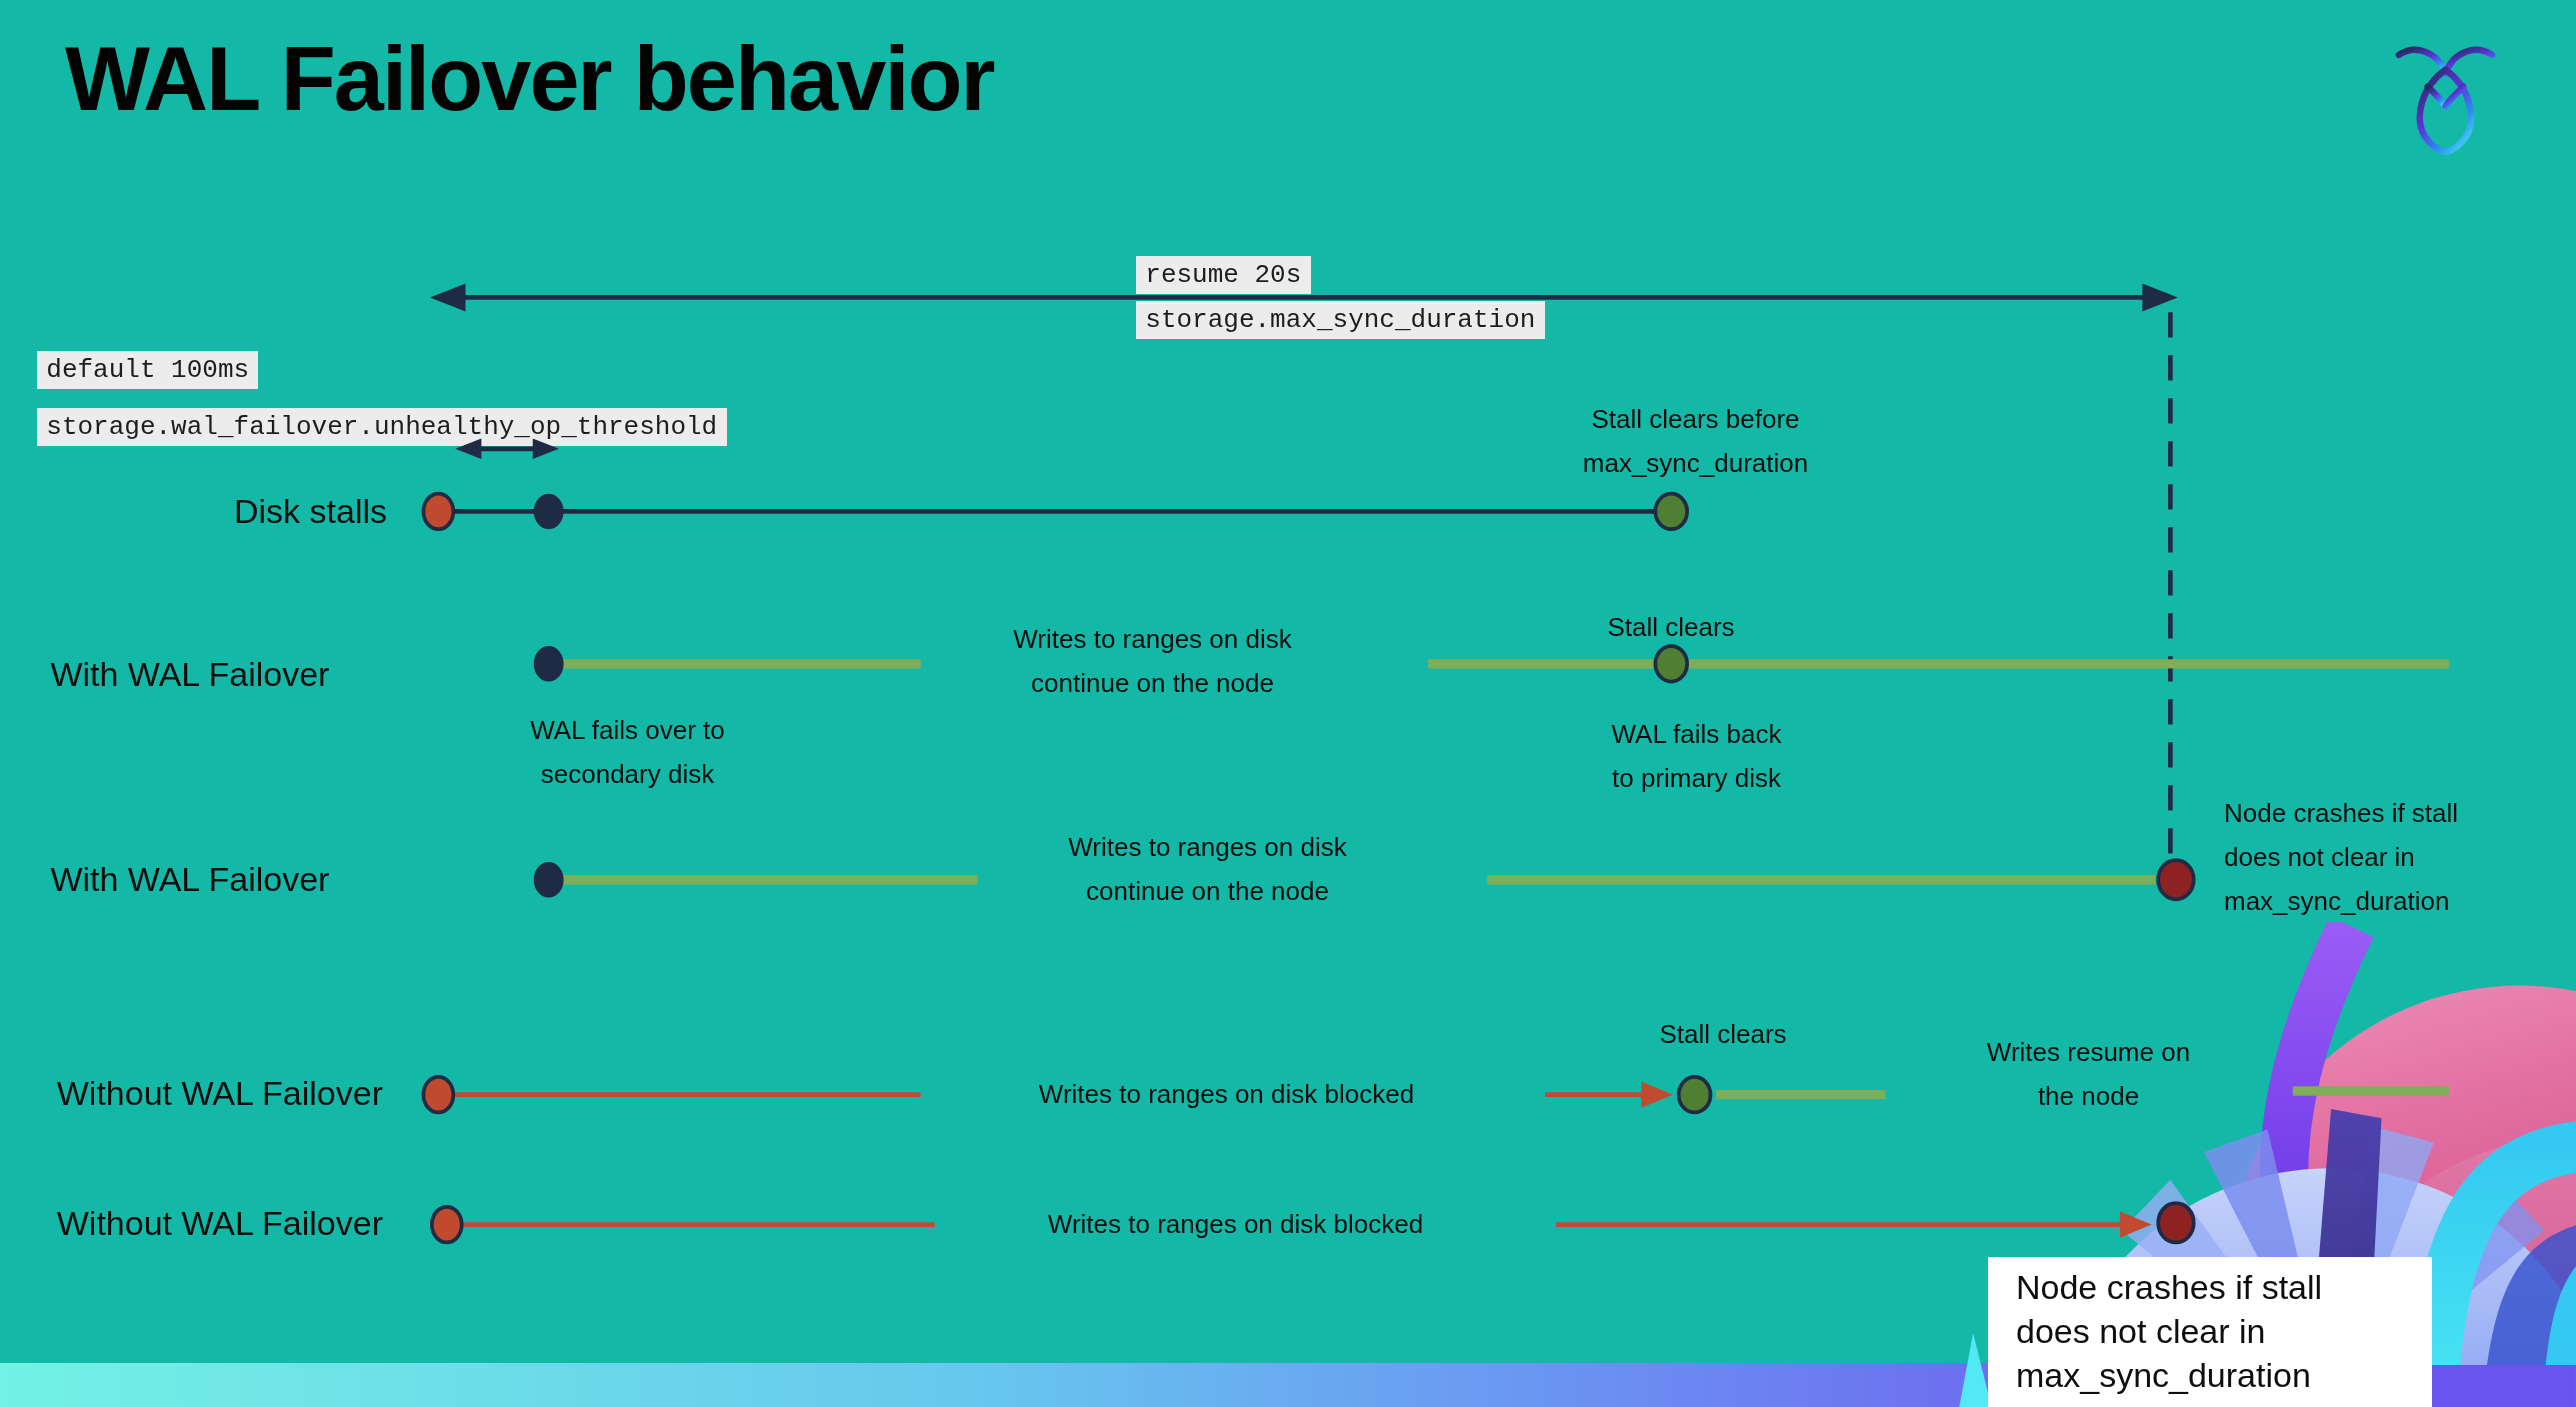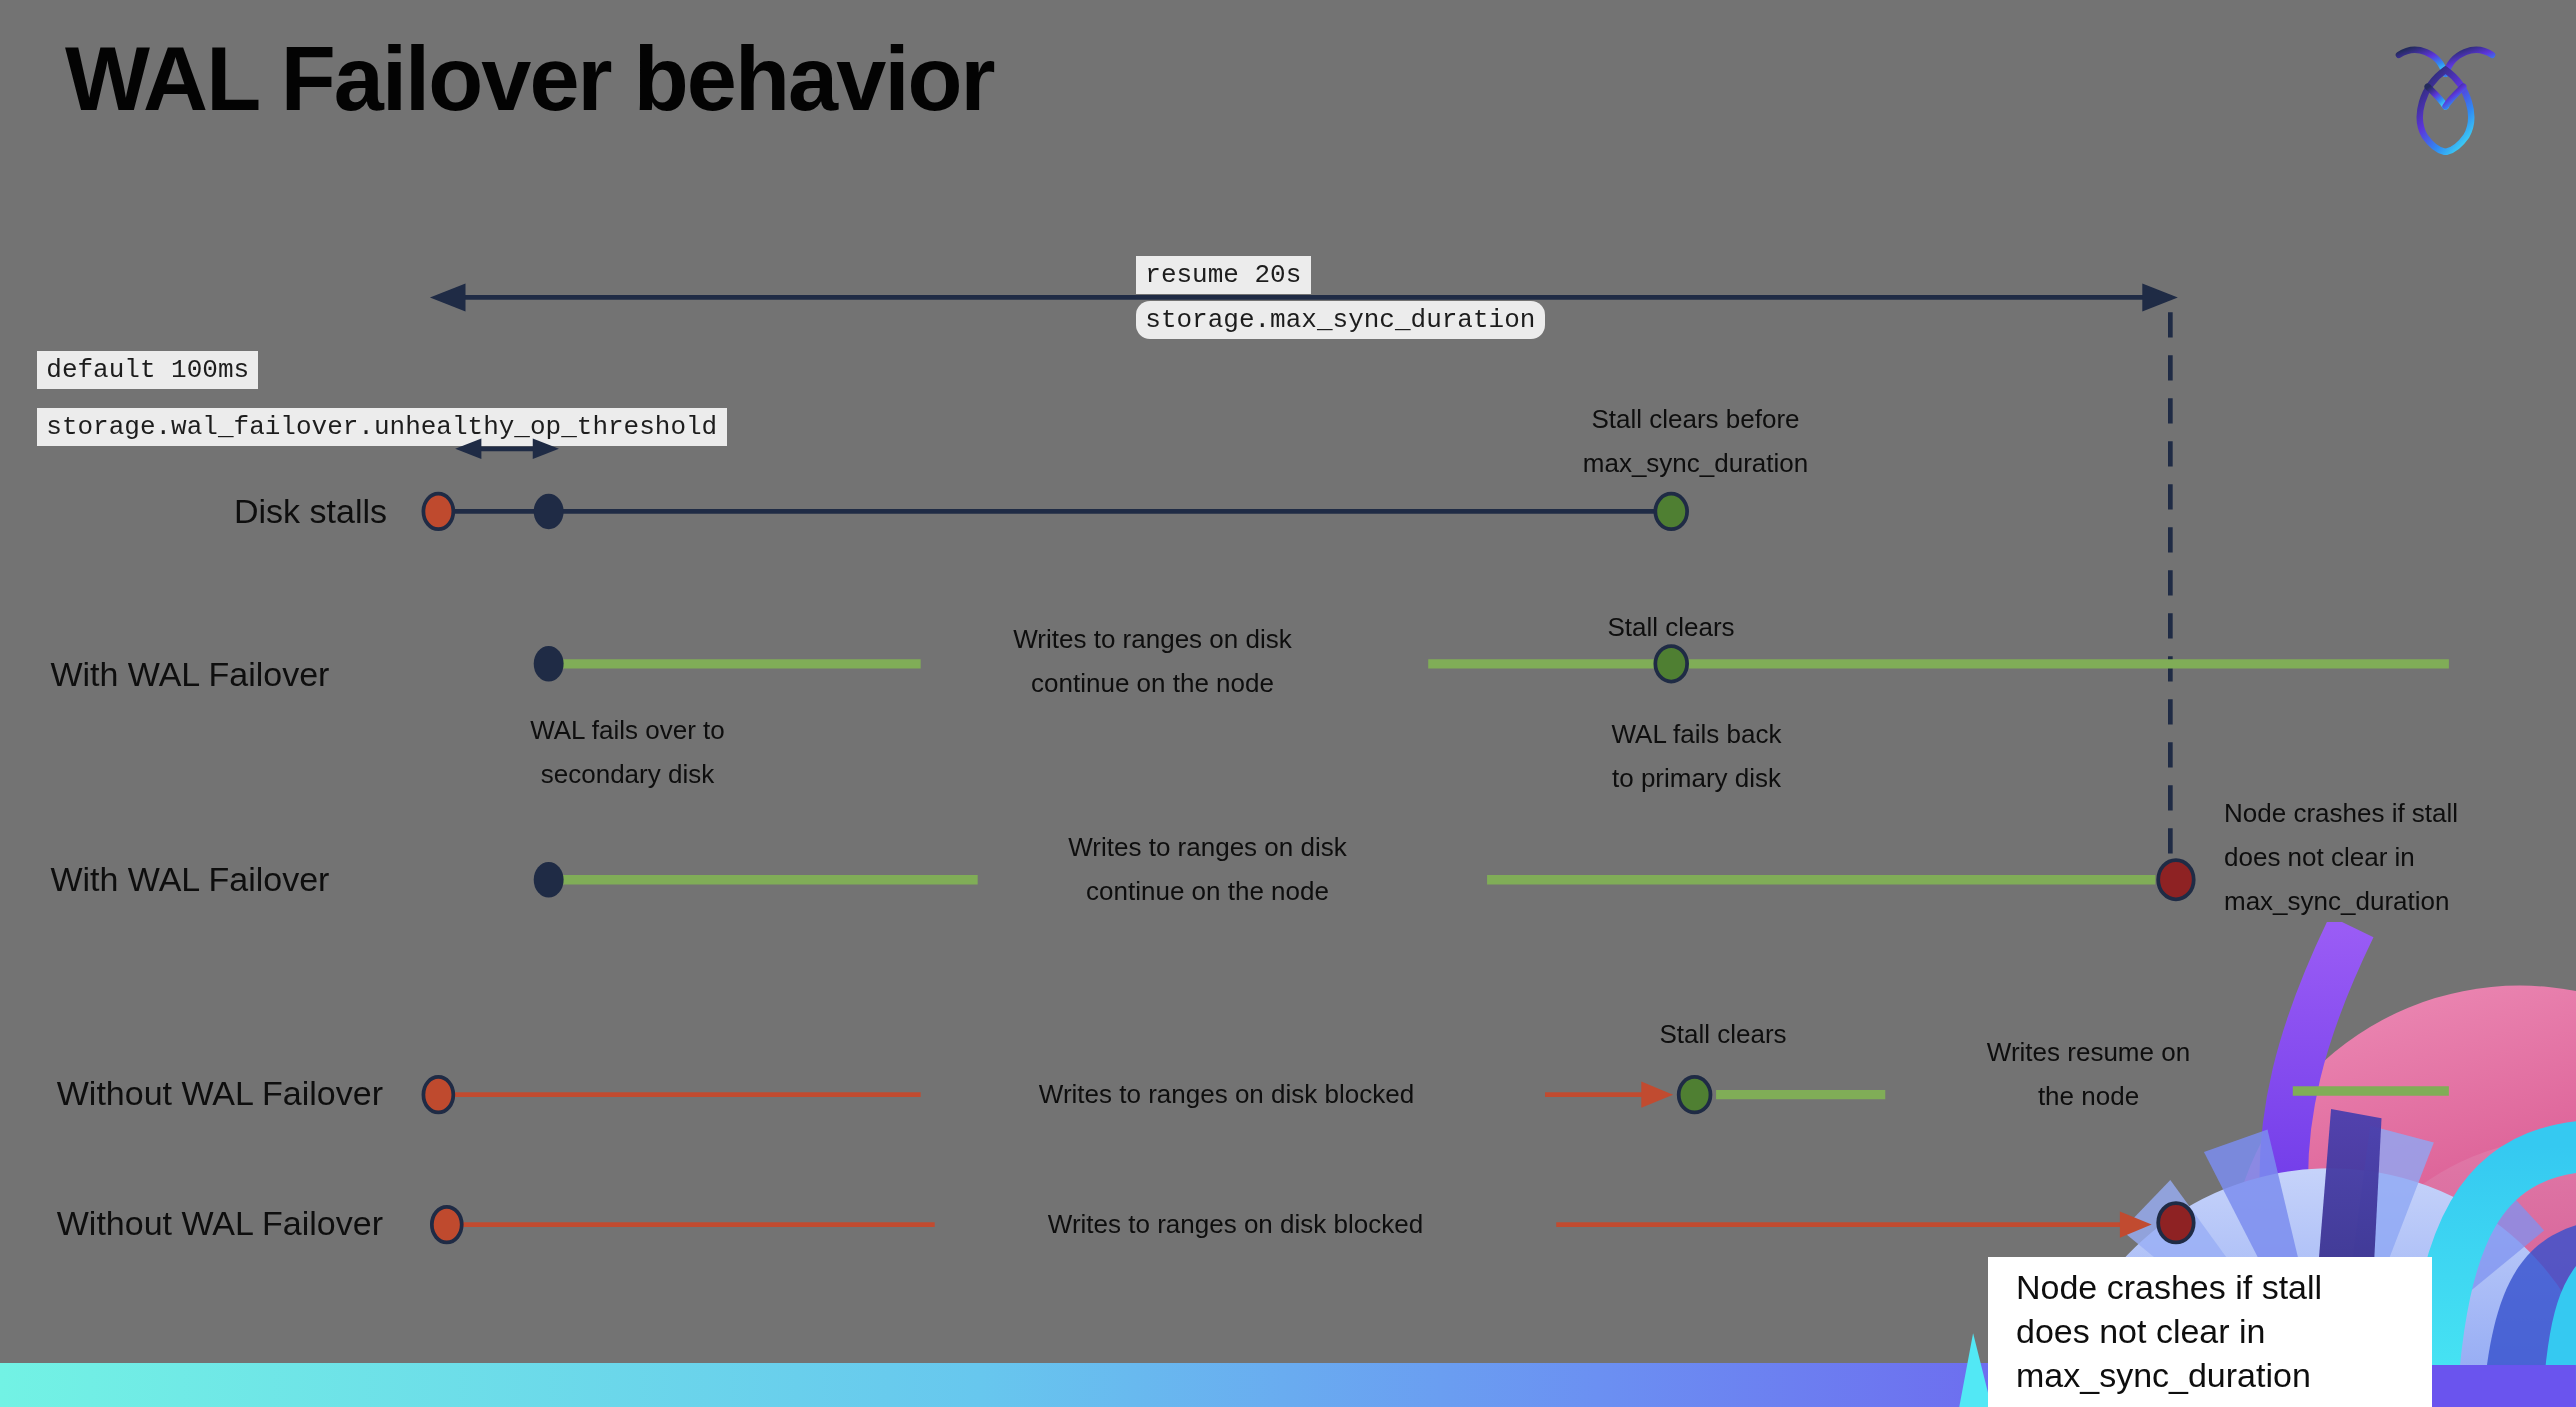--- a/index.html
+++ b/index.html
@@ -1,18 +1,18 @@
 <!DOCTYPE html>
 <html style="font-size:15px"><head>
 <meta charset="utf-8">
 <style>
   html,body { margin:0; padding:0; background:#ffffff; }
   .slide {
     position:relative; width:2576px; height:1408px;
-    background:#737373; overflow:hidden;
+    background:#14b8a6; overflow:hidden;
     font-family:"Liberation Sans", sans-serif;
     color:#0c0c0c;
   }
   .title {
     position:absolute; left:65px; top:28px;
     font-size:90px; font-weight:bold; letter-spacing:-1.9px; color:#030303;
     white-space:nowrap;
   }
   .logo { position:absolute; left:2395px; top:41px; width:101px; height:114px; }
 
@@ -159,21 +159,21 @@
       <path d="M3,14 C12,8 22,8 30,11 C42,16 46,23 50,33"></path>
       <path d="M97,14 C88,8 78,8 70,11 C58,16 54,23 50,33"></path>
       <path d="M50,29 C26,46 18,77 29,96 C36,106 44,111 50,112 C56,111 64,106 71,96 C82,77 74,46 50,29 Z"></path>
       <path d="M50,112 L50,66"></path>
       <path d="M50,66 C44,57 38,52 32,46"></path>
       <path d="M50,66 C56,57 62,52 68,46"></path>
     </g>
   </svg>
 
   <span class="mono-chip" style="left:1136px; top:256px;">resume 20s</span>
-  <span class="mono-chip" style="left:1136px; top:301px;border-radius:14px;">storage.max_sync_duration</span>
+  <span class="mono-chip" style="left:1136px; top:301px;">storage.max_sync_duration</span>
   <span class="mono-chip" style="left:37px; top:351px;">default 100ms</span>
   <span class="mono-chip" style="left:37px; top:408px;">storage.wal_failover.unhealthy_op_threshold</span>
 
   <div class="text-layer">
     <div class="row-label" style="left:107px; top:490px; width:280px;">Disk stalls</div>
     <div class="row-label" style="left:23.4px; top:653px; width:306px;">With WAL Failover</div>
     <div class="row-label" style="left:23.4px; top:858px; width:306px;">With WAL Failover</div>
     <div class="row-label" style="left:56px; top:1072px; width:327px;">Without WAL Failover</div>
     <div class="row-label" style="left:56px; top:1202px; width:327px;">Without WAL Failover</div>
 

